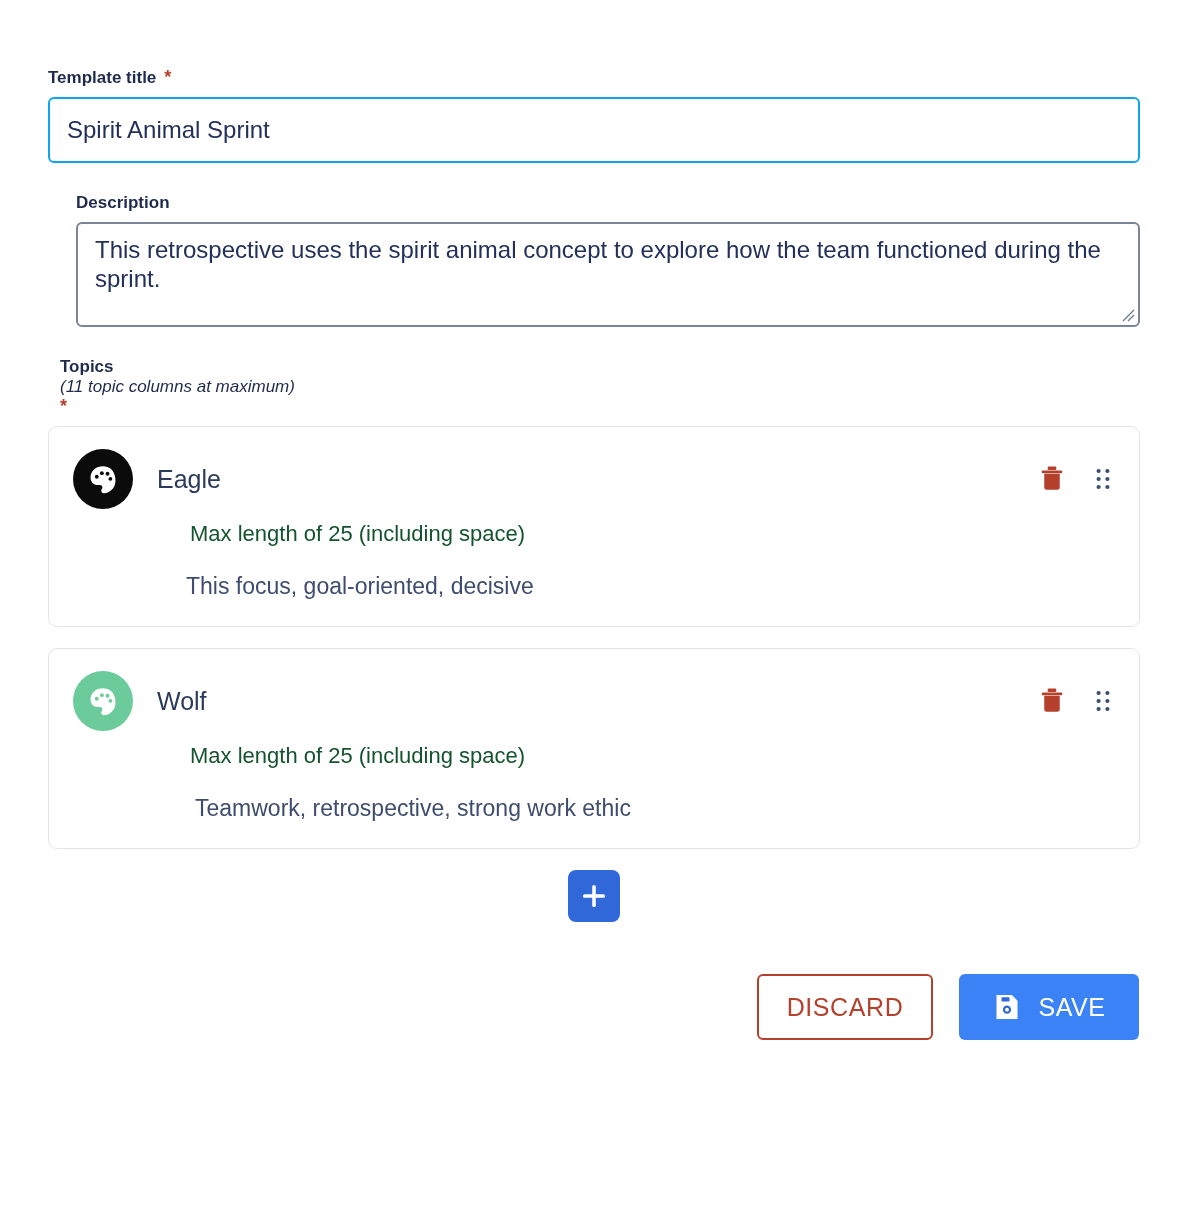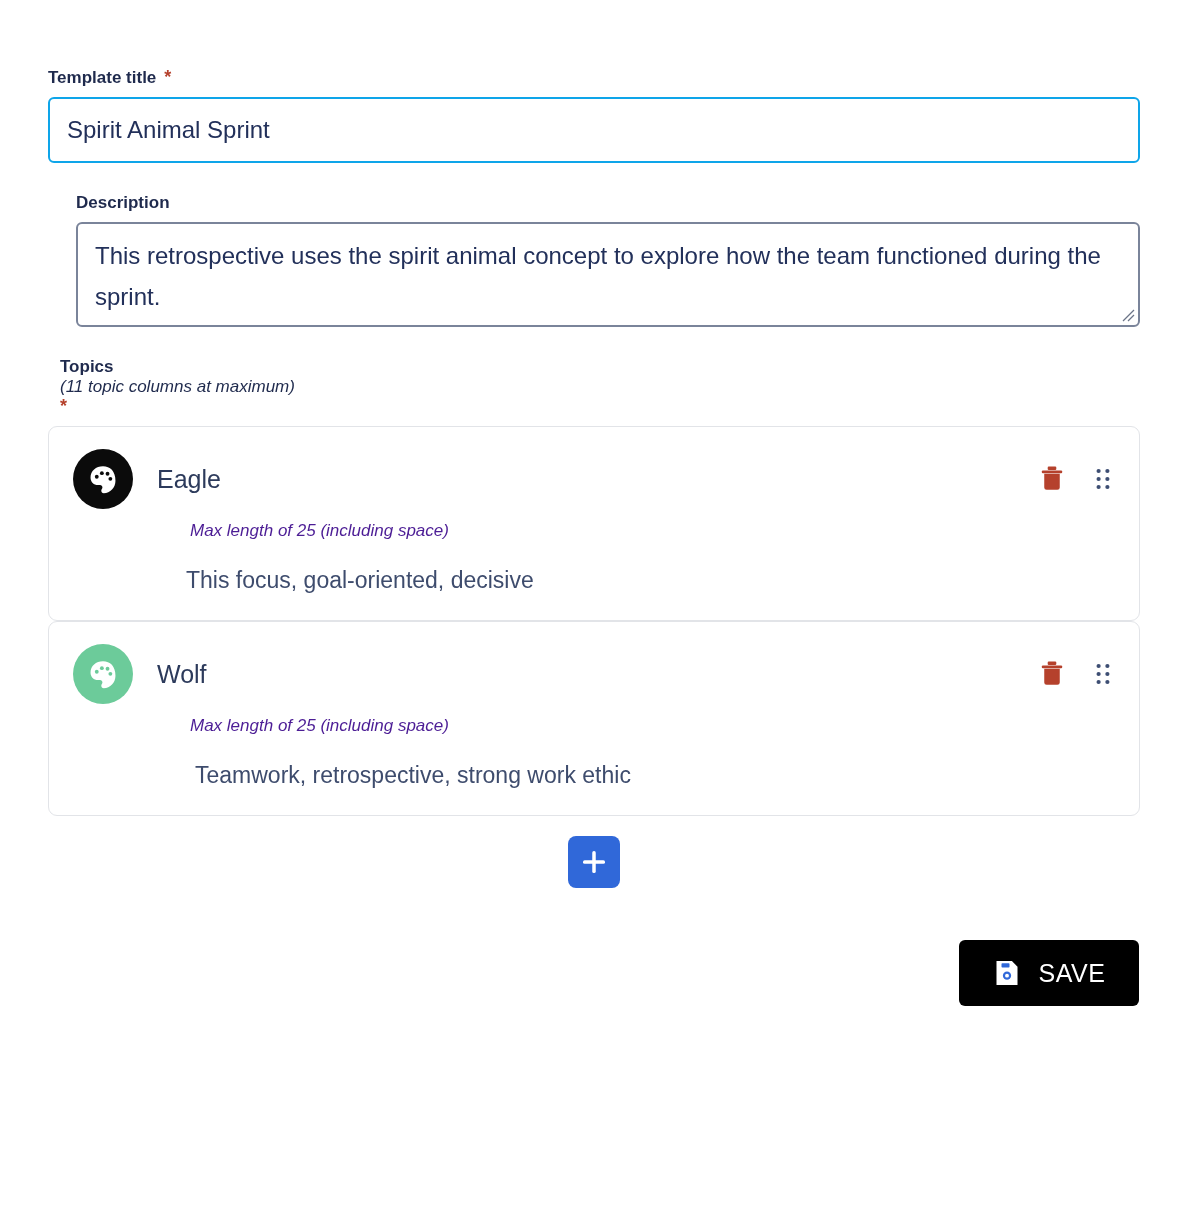--- a/index.html
+++ b/index.html
@@ -79,21 +79,21 @@
     width: 100%;
     height: 105px;
     border: 2px solid #7a849a;
     border-radius: 6px;
     background: #ffffff;
     padding: 11px 17px 0 17px;
     overflow: hidden;
   }
   .textarea-box .ta-text {
     font-size: 24px;
-    line-height: 41px;
+    line-height: 29px;
     color: #22305a;
     white-space: pre-wrap;
   }
   .resize-grip {
     position: absolute;
     right: 3px;
     bottom: 3px;
     width: 16px;
     height: 16px;
     pointer-events: none;
@@ -116,20 +116,21 @@
     font-weight: normal;
     font-size: 17px;
   }
 
   .topic-card {
     box-sizing: border-box;
     border: 1px solid #e2e4e8;
     border-radius: 9px;
     background: #ffffff;
     padding: 22px 24px 26px 24px;
+    margin-bottom: 21px;
     position: relative;
   }
 
   .topic-row {
     display: flex;
     align-items: center;
   }
 
   .topic-avatar {
     width: 60px;
@@ -161,23 +162,22 @@
     padding: 0;
     cursor: pointer;
     display: flex;
     align-items: center;
     justify-content: center;
   }
 
   .hint {
     margin-left: 117px;
     margin-top: 12px;
-    font-size: 17px;
-    color: #4c1d95;
-    font-style: italic;
+    font-size: 22px;
+    color: #14532d;
   }
 
   .topic-desc {
     margin-left: 113px;
     margin-top: 26px;
     font-size: 23px;
     color: #3e4c6d;
   }
   .topic-desc.indented { margin-left: 122px; }
 
@@ -221,21 +221,21 @@
     font-size: 25px;
     letter-spacing: 0.6px;
     cursor: pointer;
   }
   .btn-save {
     box-sizing: border-box;
     min-width: 180px;
     height: 66px;
     border: none;
     border-radius: 6px;
-    background: #000000;
+    background: #3b82f6;
     color: #ffffff;
     font-family: "Liberation Sans", sans-serif;
     font-size: 25px;
     letter-spacing: 0.6px;
     cursor: pointer;
     display: flex;
     align-items: center;
     justify-content: center;
     gap: 16px;
     padding: 0 24px;
@@ -352,20 +352,21 @@
     <div class="add-row">
       <button class="add-btn">
         <svg width="30" height="30" viewBox="0 0 24 24">
           <rect x="10.6" y="3.2" width="2.8" height="17.6" rx="1.3" fill="#ffffff"></rect>
           <rect x="3.2" y="10.6" width="17.6" height="2.8" rx="1.3" fill="#ffffff"></rect>
         </svg>
       </button>
     </div>
 
     <div class="footer">
+      <button class="btn-discard">DISCARD</button>
       <button class="btn-save">
         <svg width="30" height="30" viewBox="0 0 24 24">
           <path fill="#ffffff" d="M3.6 2.4h12.3L20.4 6.9v14.7H3.6z"></path>
           <rect x="7.6" y="4.1" width="6.4" height="3.4" rx="0.6" fill="#3068d9"></rect>
           <circle cx="12" cy="14.1" r="3.3" fill="#3068d9"></circle>
           <circle cx="12" cy="14.1" r="1.55" fill="#ffffff"></circle>
         </svg>
         <span class="save-label">SAVE</span>
       </button>
     </div>

